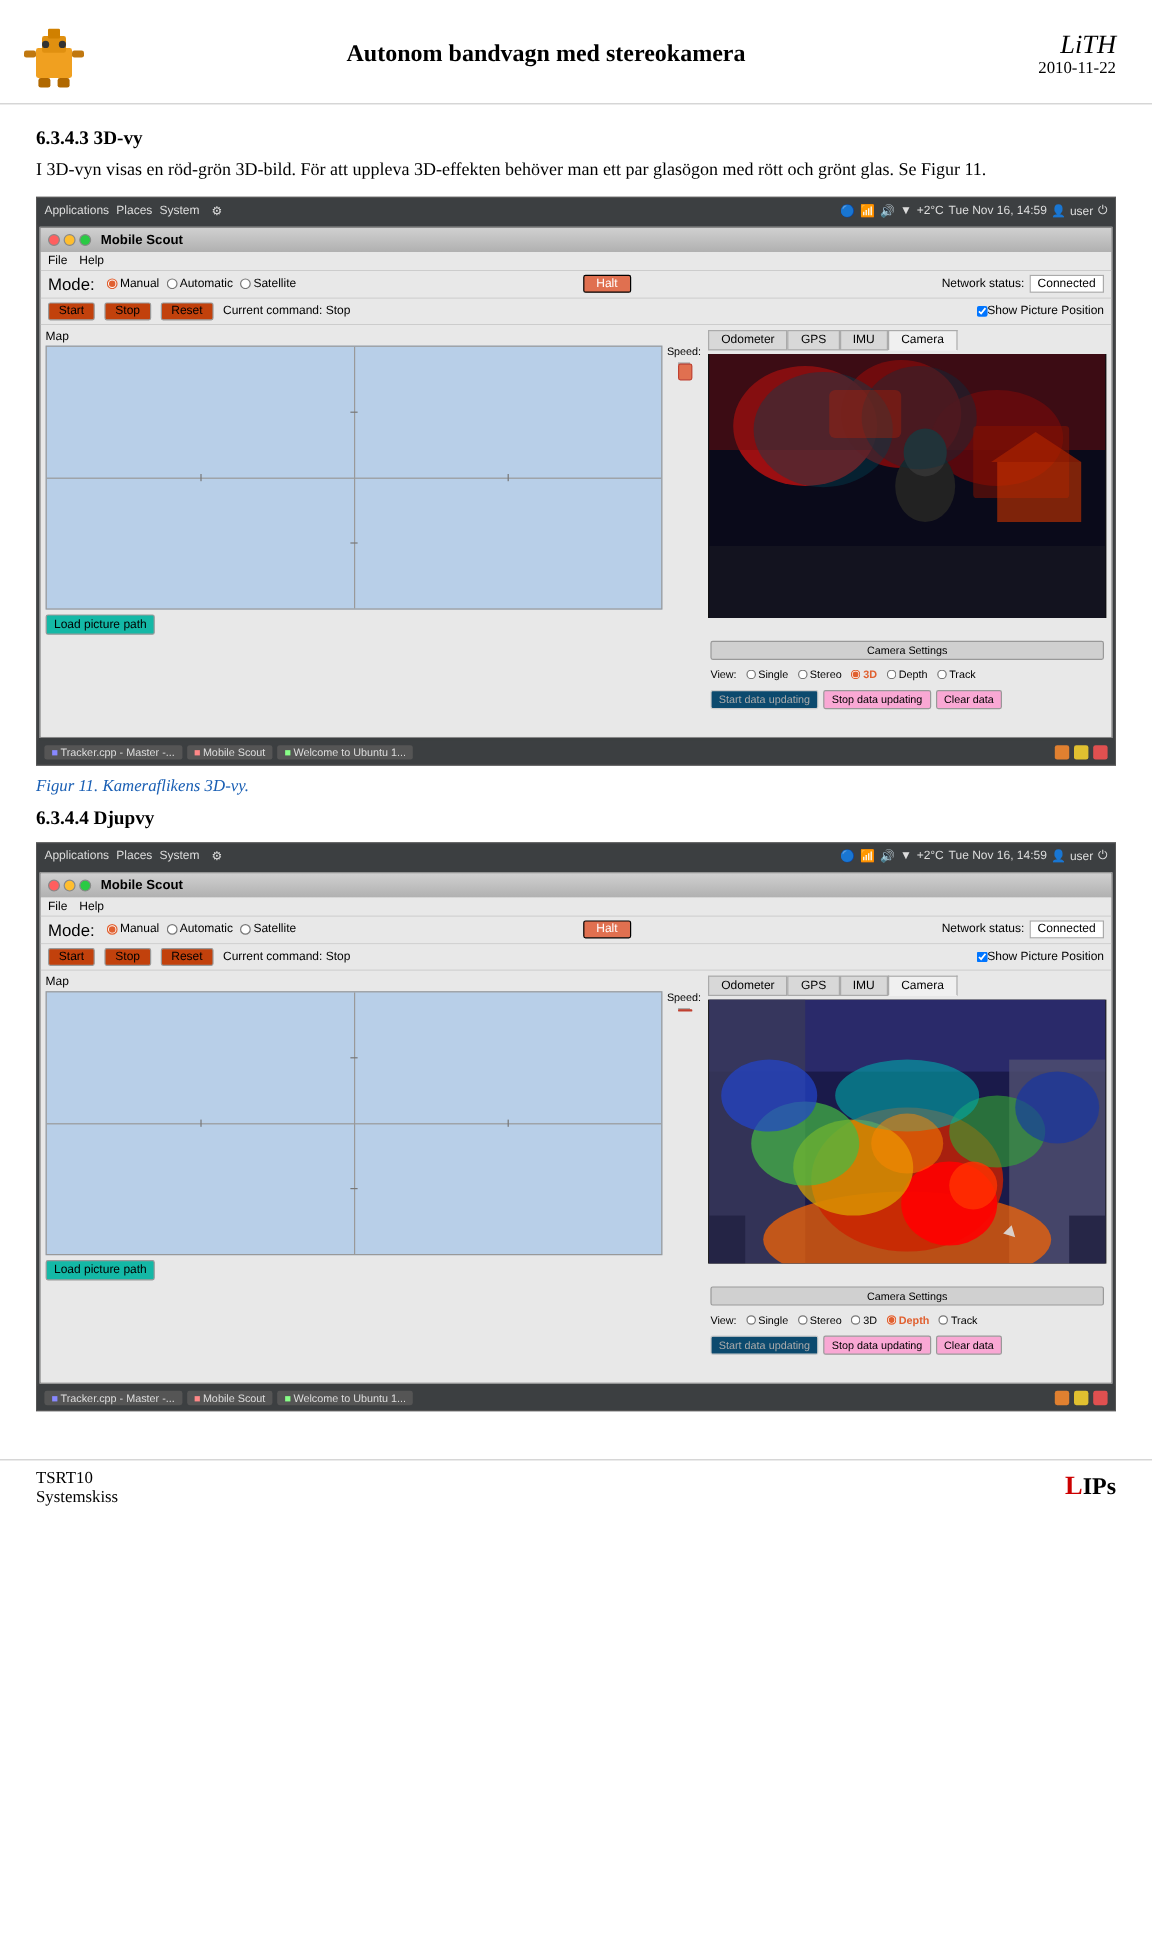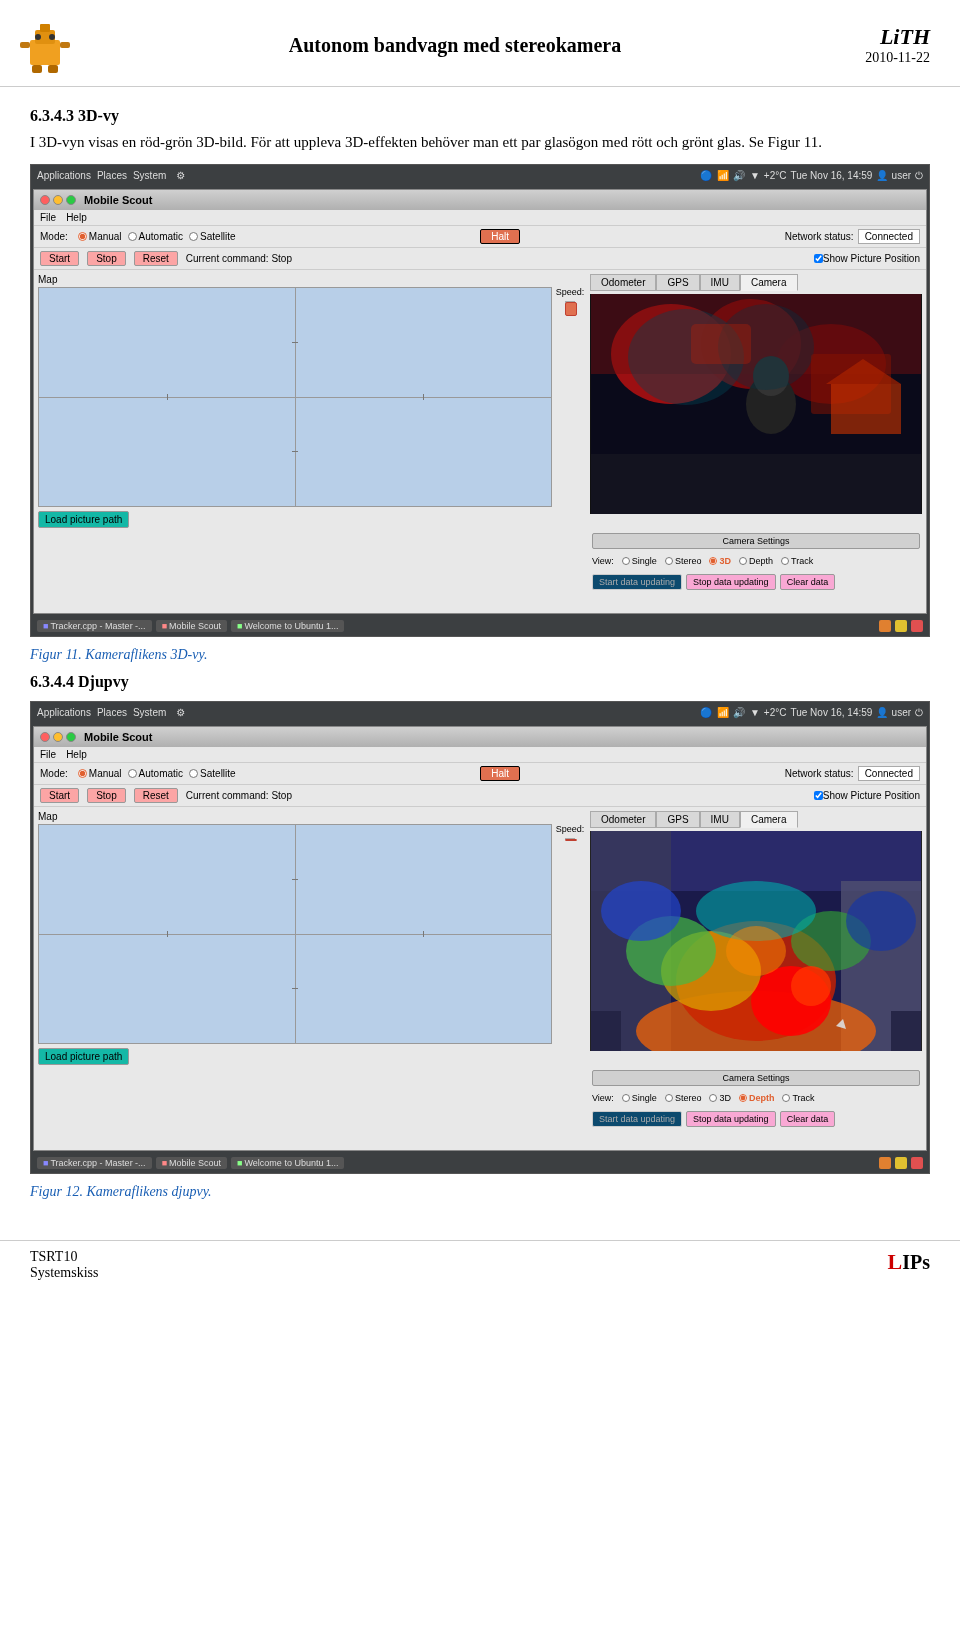--- a/index.html
+++ b/index.html
@@ -31,21 +31,21 @@
       text-align: center;
       flex: 1;
     }
     .header-right {
       text-align: right;
       font-size: 14px;
       min-width: 100px;
     }
     .header-right .lith {
       font-size: 22px;
-      font-weight: bold;
+      font-weight: normal;
       font-style: italic;
     }
 
     
     .content {
       padding: 10px 30px;
     }
 
     .section-heading {
       font-size: 16px;
@@ -129,21 +129,21 @@
 
     .app-toolbar {
       background: #e8e8e8;
       display: flex;
       align-items: center;
       padding: 3px 6px;
       gap: 10px;
       border-bottom: 1px solid #ccc;
       font-size: 10px;
     }
-    .mode-label { font-size: 10px; }
+    .mode-label { font-size: 14px; }
     .radio-group { display: flex; gap: 6px; align-items: center; }
     .radio-item { display: flex; align-items: center; gap: 2px; font-size: 10px; }
     .halt-btn {
       background: #e07050;
       color: #fff;
       border: 1px solid #000000;
       padding: 1px 10px;
       font-size: 10px;
       border-radius: 2px;
       margin-left: auto;
@@ -166,21 +166,21 @@
     .app-controls-row {
       display: flex;
       align-items: center;
       padding: 3px 6px;
       gap: 8px;
       font-size: 10px;
       background: #e8e8e8;
       border-bottom: 1px solid #ccc;
     }
     .ctrl-btn {
-      background: #fca5a5;
+      background: #c2410c;
       border: 1px solid #999;
       padding: 1px 8px;
       font-size: 10px;
       border-radius: 2px;
     }
     .current-cmd { font-size: 10px; }
     .show-pos-check { display: flex; align-items: center; gap: 0; margin-left: auto; font-size: 10px; }
 
     
     .app-main {
@@ -793,23 +793,20 @@
         <span style="color:#8f8;">■</span> Welcome to Ubuntu 1...
       </div>
       <div class="taskbar-right">
         <div class="taskbar-right-btn orange"></div>
         <div class="taskbar-right-btn yellow"></div>
         <div class="taskbar-right-btn"></div>
       </div>
     </div>
   </div>
 
-  <div class="fig-caption">
-    <span>Figur 12. Kameraflikens djupvy.</span>
-  </div>
 
 </div>
 
 <div class="page-footer">
   <div class="footer-left">
     <div>TSRT10</div>
     <div>Systemskiss</div>
   </div>
   <div class="footer-right">
     <div class="footer-lips">

